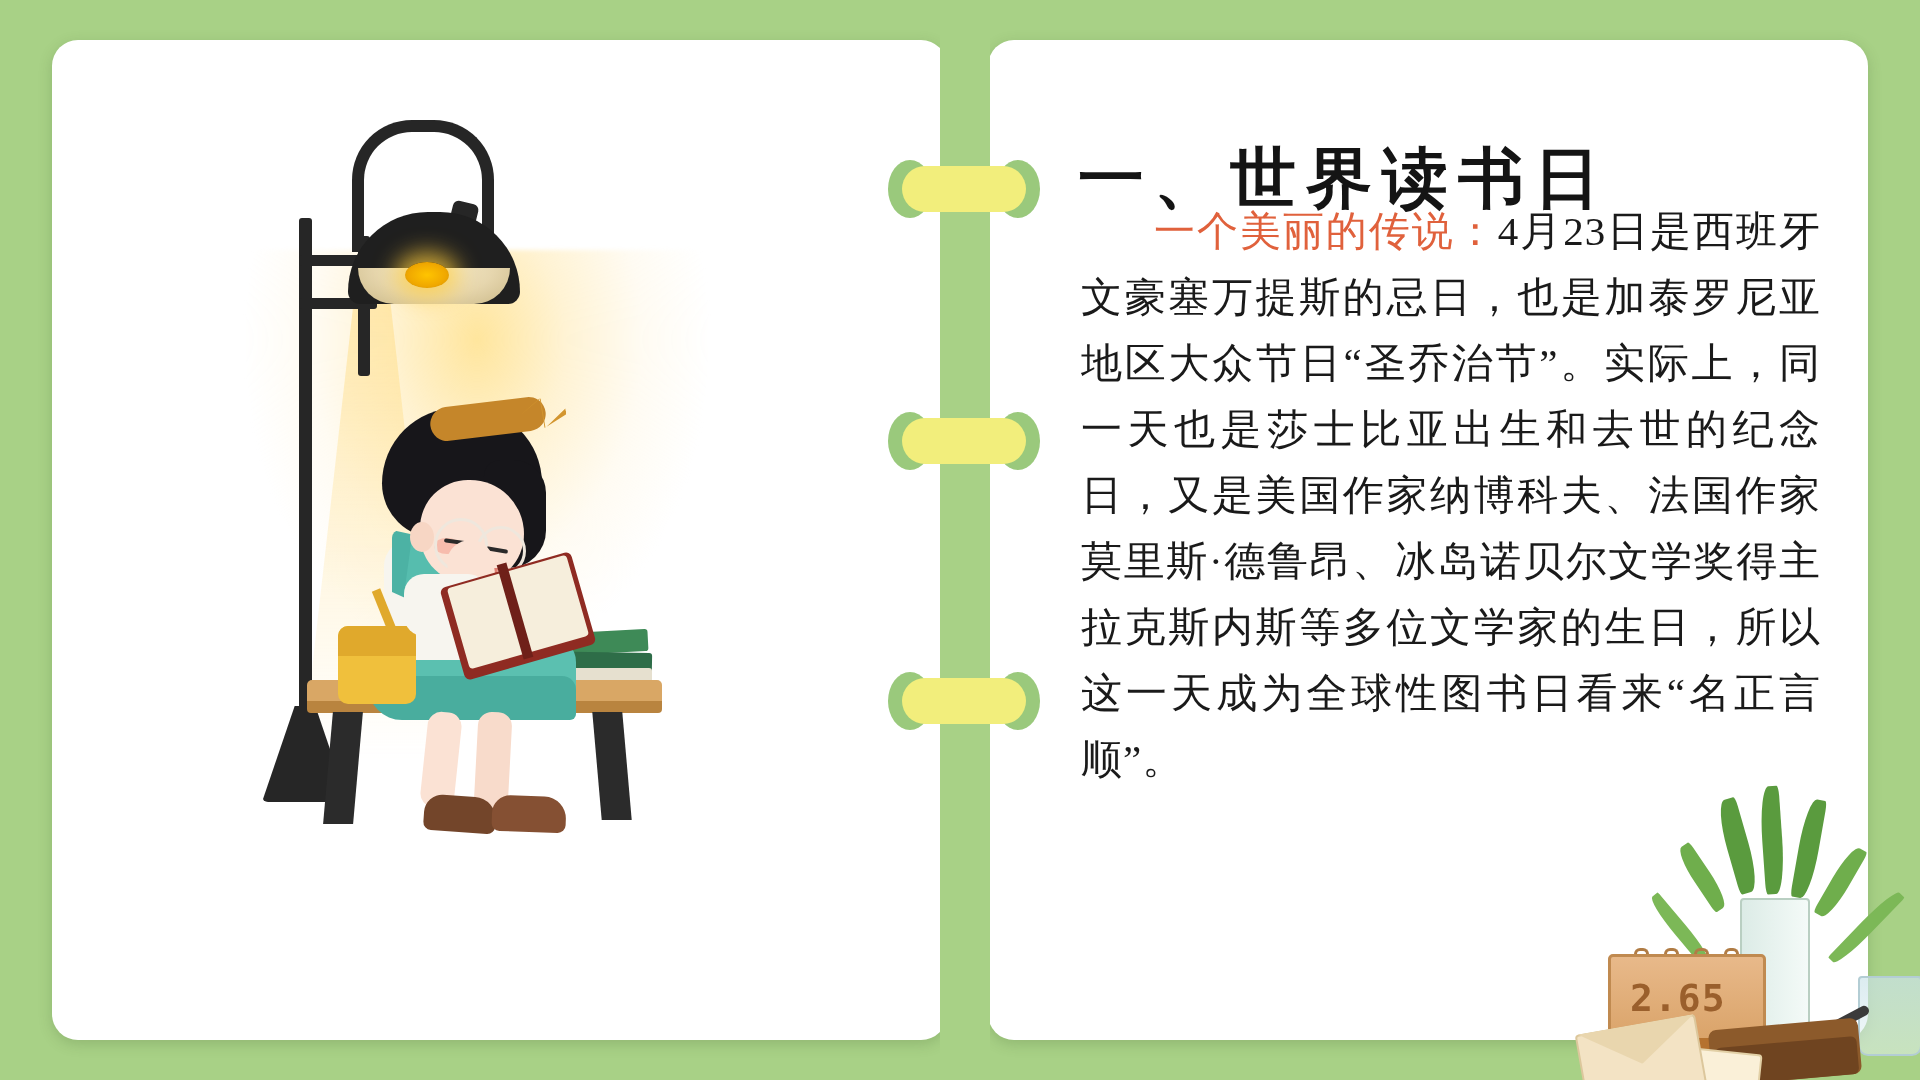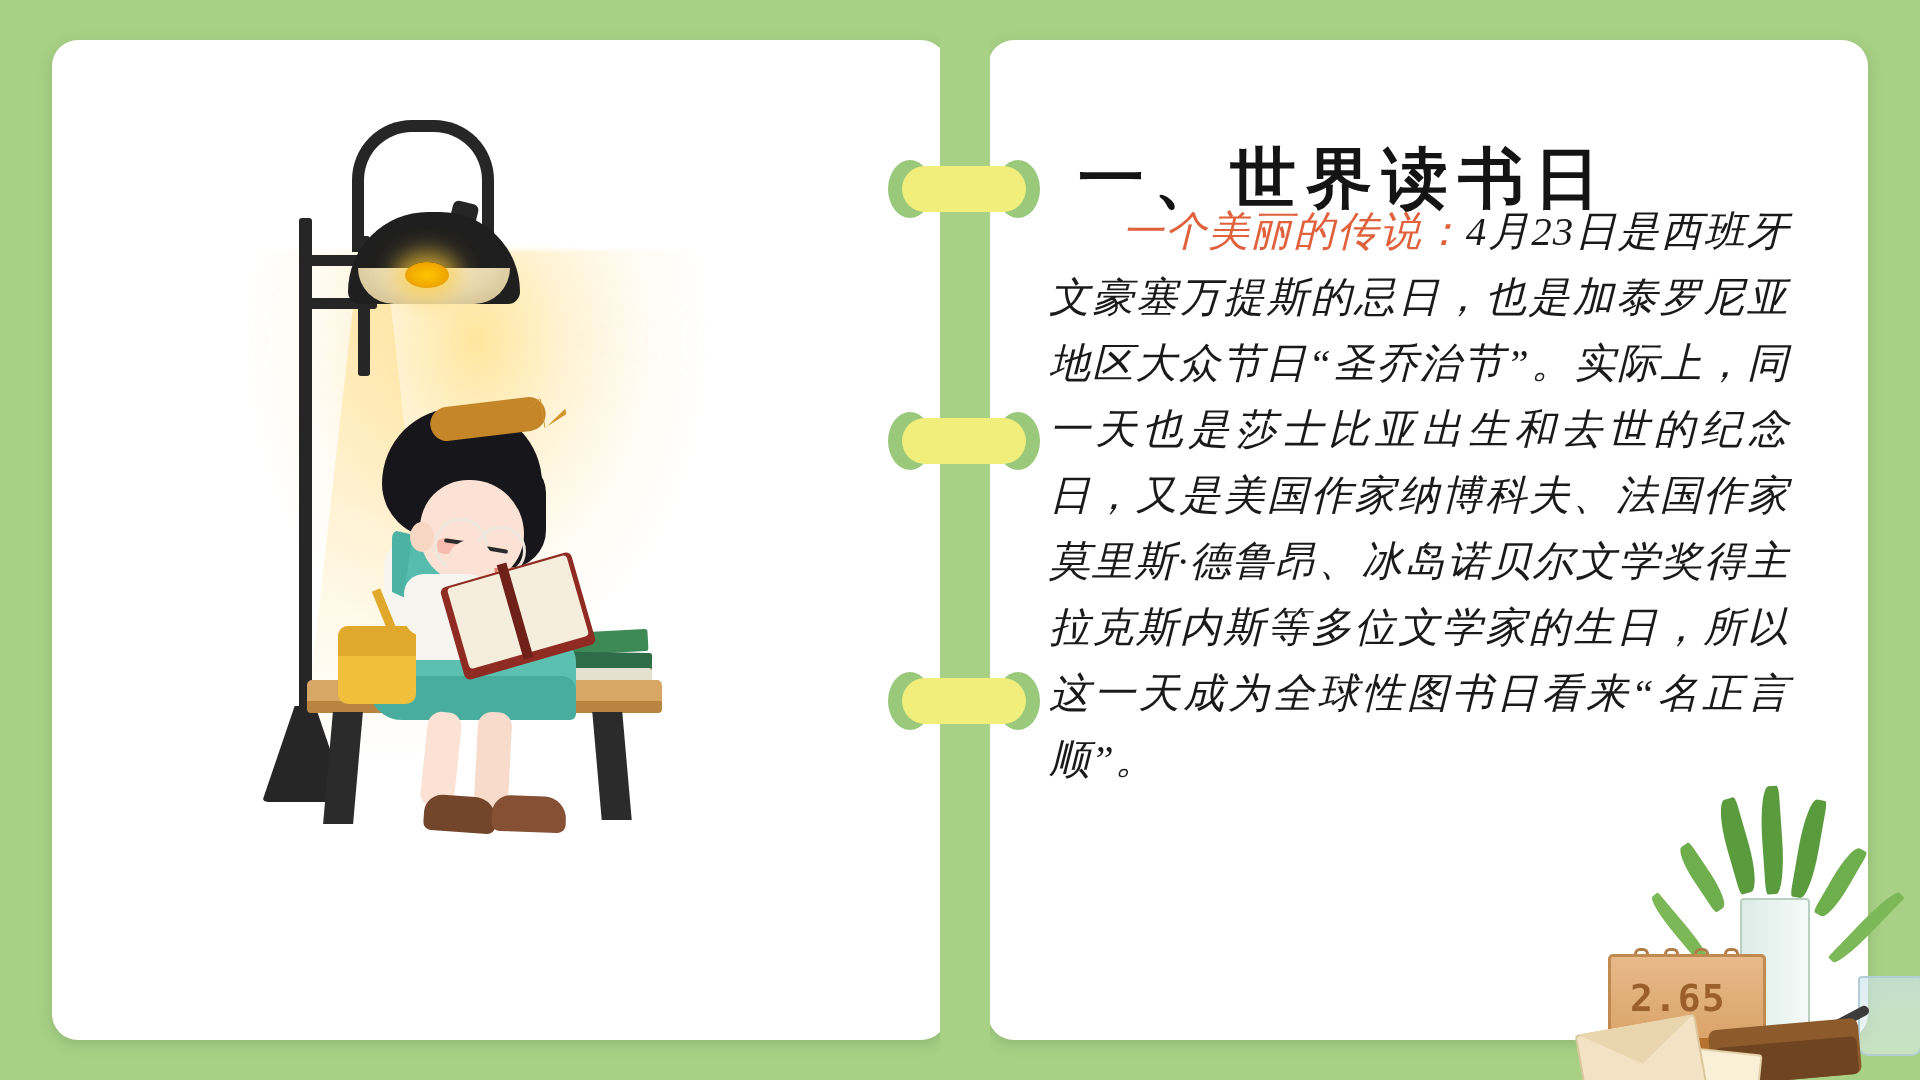--- a/index.html
+++ b/index.html
@@ -44,25 +44,24 @@
   .clasp-3{top:672px;}
 
   
   .rp-title{
     position:absolute;left:1078px;top:90px;
     font-size:66px;letter-spacing:10px;color:#141414;
     font-family:"Liberation Serif","DejaVu Serif",serif;
     white-space:nowrap;
   }
   .rp-body{
-    position:absolute;left:1049px;top:198px;width:740px;
+    position:absolute;left:1081px;top:198px;width:740px;
     font-size:41px;line-height:66px;color:#1a1a1a;
     text-align:justify;text-justify:inter-ideograph;
     letter-spacing:1px;
-    font-style:italic;
   }
   .rp-body .indent{display:inline-block;width:72px;}
   .lead{color:#e0613c;}
 
   
   .illus{position:absolute;left:52px;top:40px;width:895px;height:1000px;overflow:hidden;border-radius:26px;}
   .glow{
     position:absolute;left:175px;top:210px;width:500px;height:640px;
     background:radial-gradient(ellipse 55% 60% at 50% 14%,
        rgba(255,225,140,.85) 0%,

